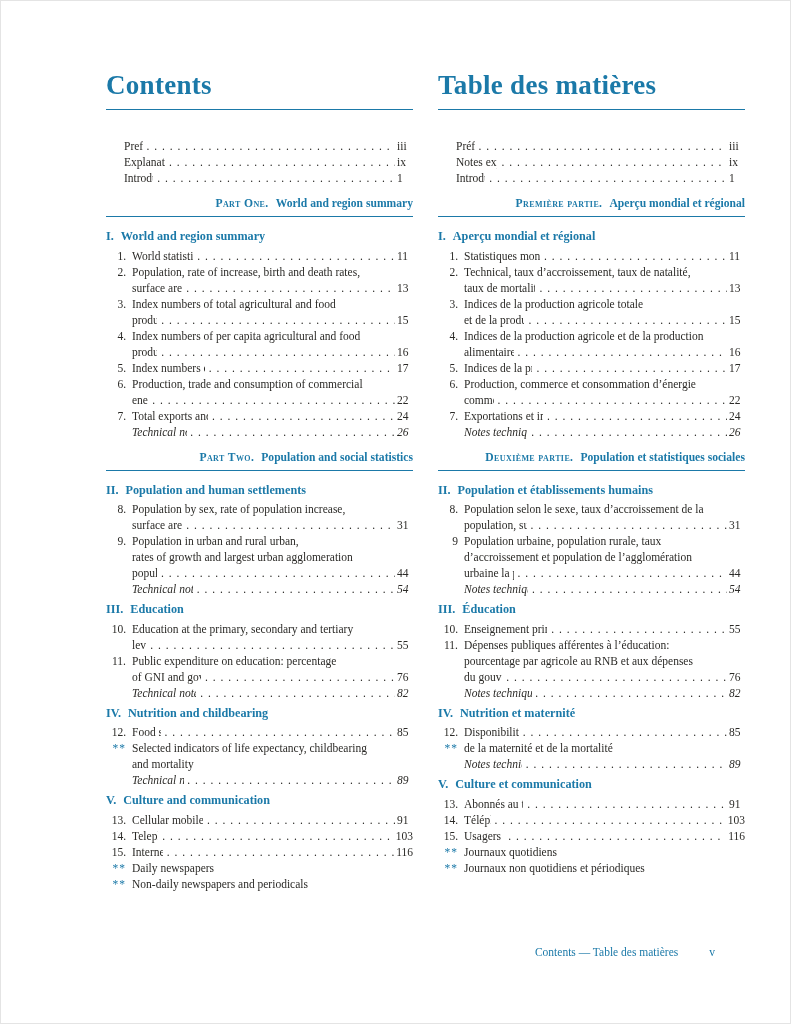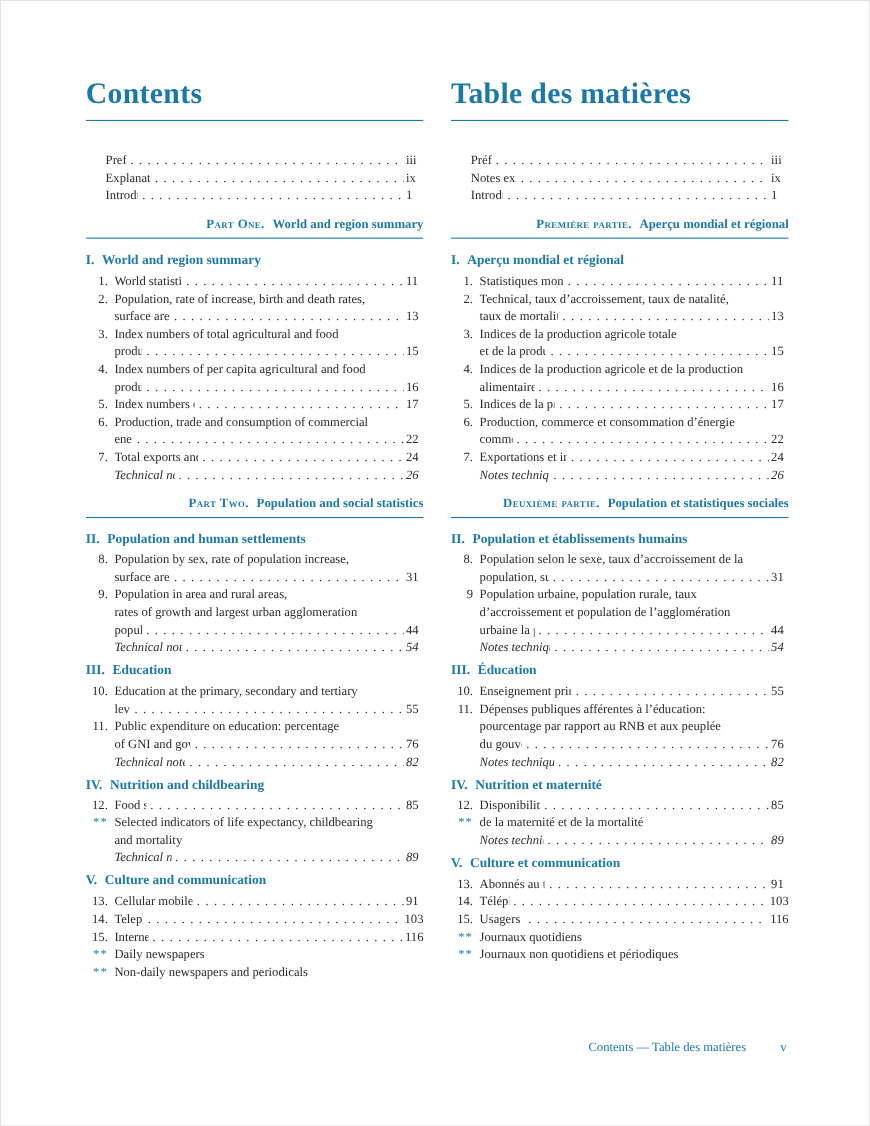--- a/index.html
+++ b/index.html
@@ -7,21 +7,21 @@
     --ink:#2b2a27;
   }
   *{box-sizing:border-box;}
   html,body{margin:0;padding:0;}
   body{
     width:791px;height:1024px;background:#ffffff;position:relative;overflow:hidden;
     font-family:"Liberation Serif","DejaVu Serif",serif;
     color:var(--ink);font-size:11.5px;line-height:16px;
     outline:1px solid #e4e4e4;outline-offset:-1px;
   }
-  .page{position:absolute;inset:0;padding:70px 74px 0 78px;}
+  .page{position:absolute;inset:0;padding:70px 74px 0 106px;}
   .columns{display:flex;gap:25px;}
   .col{width:307px;flex:0 0 307px;overflow:hidden;}
   .col-title{
     margin:0;font-size:27px;line-height:31px;font-weight:700;
     color:var(--accent);letter-spacing:.3px;
   }
   .rule{border:0;border-top:1.5px solid var(--accent);height:0;}
   .title-rule{margin-top:8px;margin-bottom:28px;}
   .front-matter{padding-left:18px;margin-bottom:10px;}
   .part-header{margin-top:10px;color:var(--accent);font-weight:700;font-size:11.6px;line-height:16px;white-space:nowrap;text-align:right;}
@@ -169,21 +169,21 @@
               <div class="toc-line">
                 <span class="line-text">surface area and density</span>
                 <span class="leader"></span>
                 <span class="page-num">31</span>
               </div>
             </div>
           </div>
           <div class="entry">
             <span class="entry-num">9.</span>
             <div class="entry-body">
-              <div class="toc-line">Population in area and rural areas,</div>
+              <div class="toc-line">Population in urban and rural urban,</div>
               <div class="toc-line">rates of growth and largest urban agglomeration</div>
               <div class="toc-line">
                 <span class="line-text">population</span>
                 <span class="leader"></span>
                 <span class="page-num">44</span>
               </div>
             </div>
           </div>
           <div class="entry italic">
             <div class="entry-body">
@@ -454,21 +454,21 @@
                 <span class="line-text">Enseignement primaire, secondaire et supérieur</span>
                 <span class="leader"></span>
                 <span class="page-num">55</span>
               </div>
             </div>
           </div>
           <div class="entry">
             <span class="entry-num">11.</span>
             <div class="entry-body">
               <div class="toc-line">Dépenses publiques afférentes à l’éducation:</div>
-              <div class="toc-line">pourcentage par rapport au RNB et aux peuplée</div>
+              <div class="toc-line">pourcentage par agricole au RNB et aux dépenses</div>
               <div class="toc-line">
                 <span class="line-text">du gouvernement</span>
                 <span class="leader"></span>
                 <span class="page-num">76</span>
               </div>
             </div>
           </div>
           <div class="entry italic">
             <div class="entry-body">
               <div class="toc-line">

